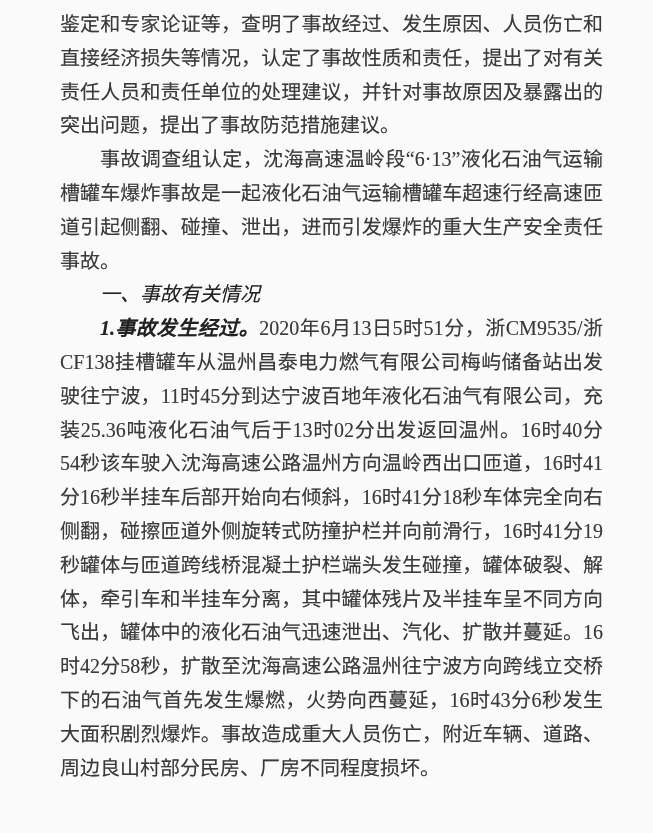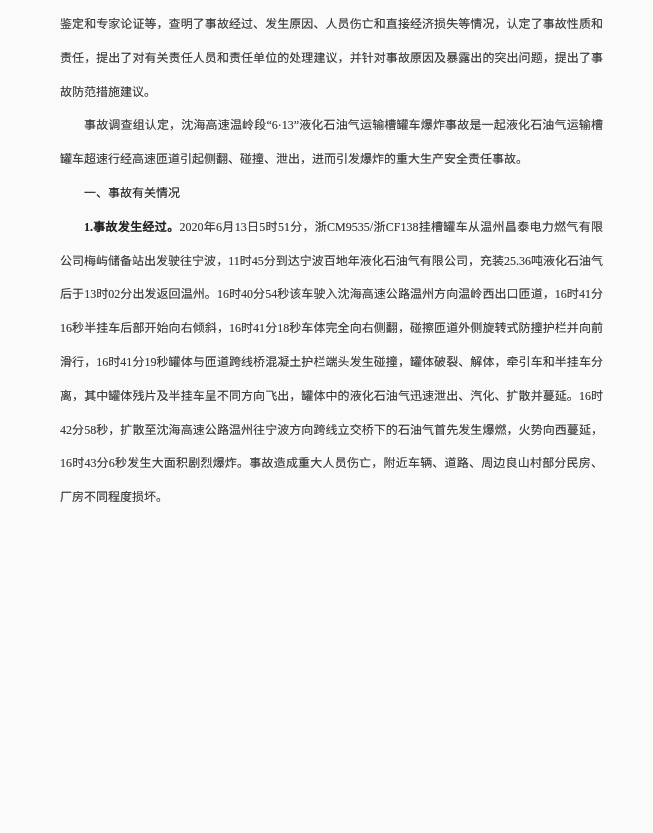--- a/index.html
+++ b/index.html
@@ -18,45 +18,47 @@
     height:833px;
     overflow:hidden;
   }
   .page{
     box-sizing:border-box;
     width:653px;
     height:833px;
     padding:8px 50px 0 60px;
     background:var(--page-background);
     font-family:"Liberation Serif","DejaVu Serif",serif;
-    font-size:12px;
+    font-size:20px;
     line-height:33.8px;
     color:var(--text);
     text-align:justify;
     text-shadow:0 0 0.4px rgba(60,60,60,0.45);
   }
   .page p,
   .page h2,
   .page h3{
     margin:0;
     padding:0;
     font-size:inherit;
     line-height:inherit;
     font-weight:normal;
   }
   .indent{
     text-indent:2em;
   }
   .heading{
     font-weight:bold;
     color:var(--heading-text);
+    font-style:italic;
   }
   .run-bold{
     font-weight:bold;
     color:var(--heading-text);
+    font-style:italic;
   }
 </style>
 </head>
 <body>
 
 <div class="page">
 
   <p class="body-text">鉴定和专家论证等，查明了事故经过、发生原因、人员伤亡和直接经济损失等情况，认定了事故性质和责任，提出了对有关责任人员和责任单位的处理建议，并针对事故原因及暴露出的突出问题，提出了事故防范措施建议。</p>
 
   <p class="body-text indent">事故调查组认定，沈海高速温岭段“6·13”液化石油气运输槽罐车爆炸事故是一起液化石油气运输槽罐车超速行经高速匝道引起侧翻、碰撞、泄出，进而引发爆炸的重大生产安全责任事故。</p>

